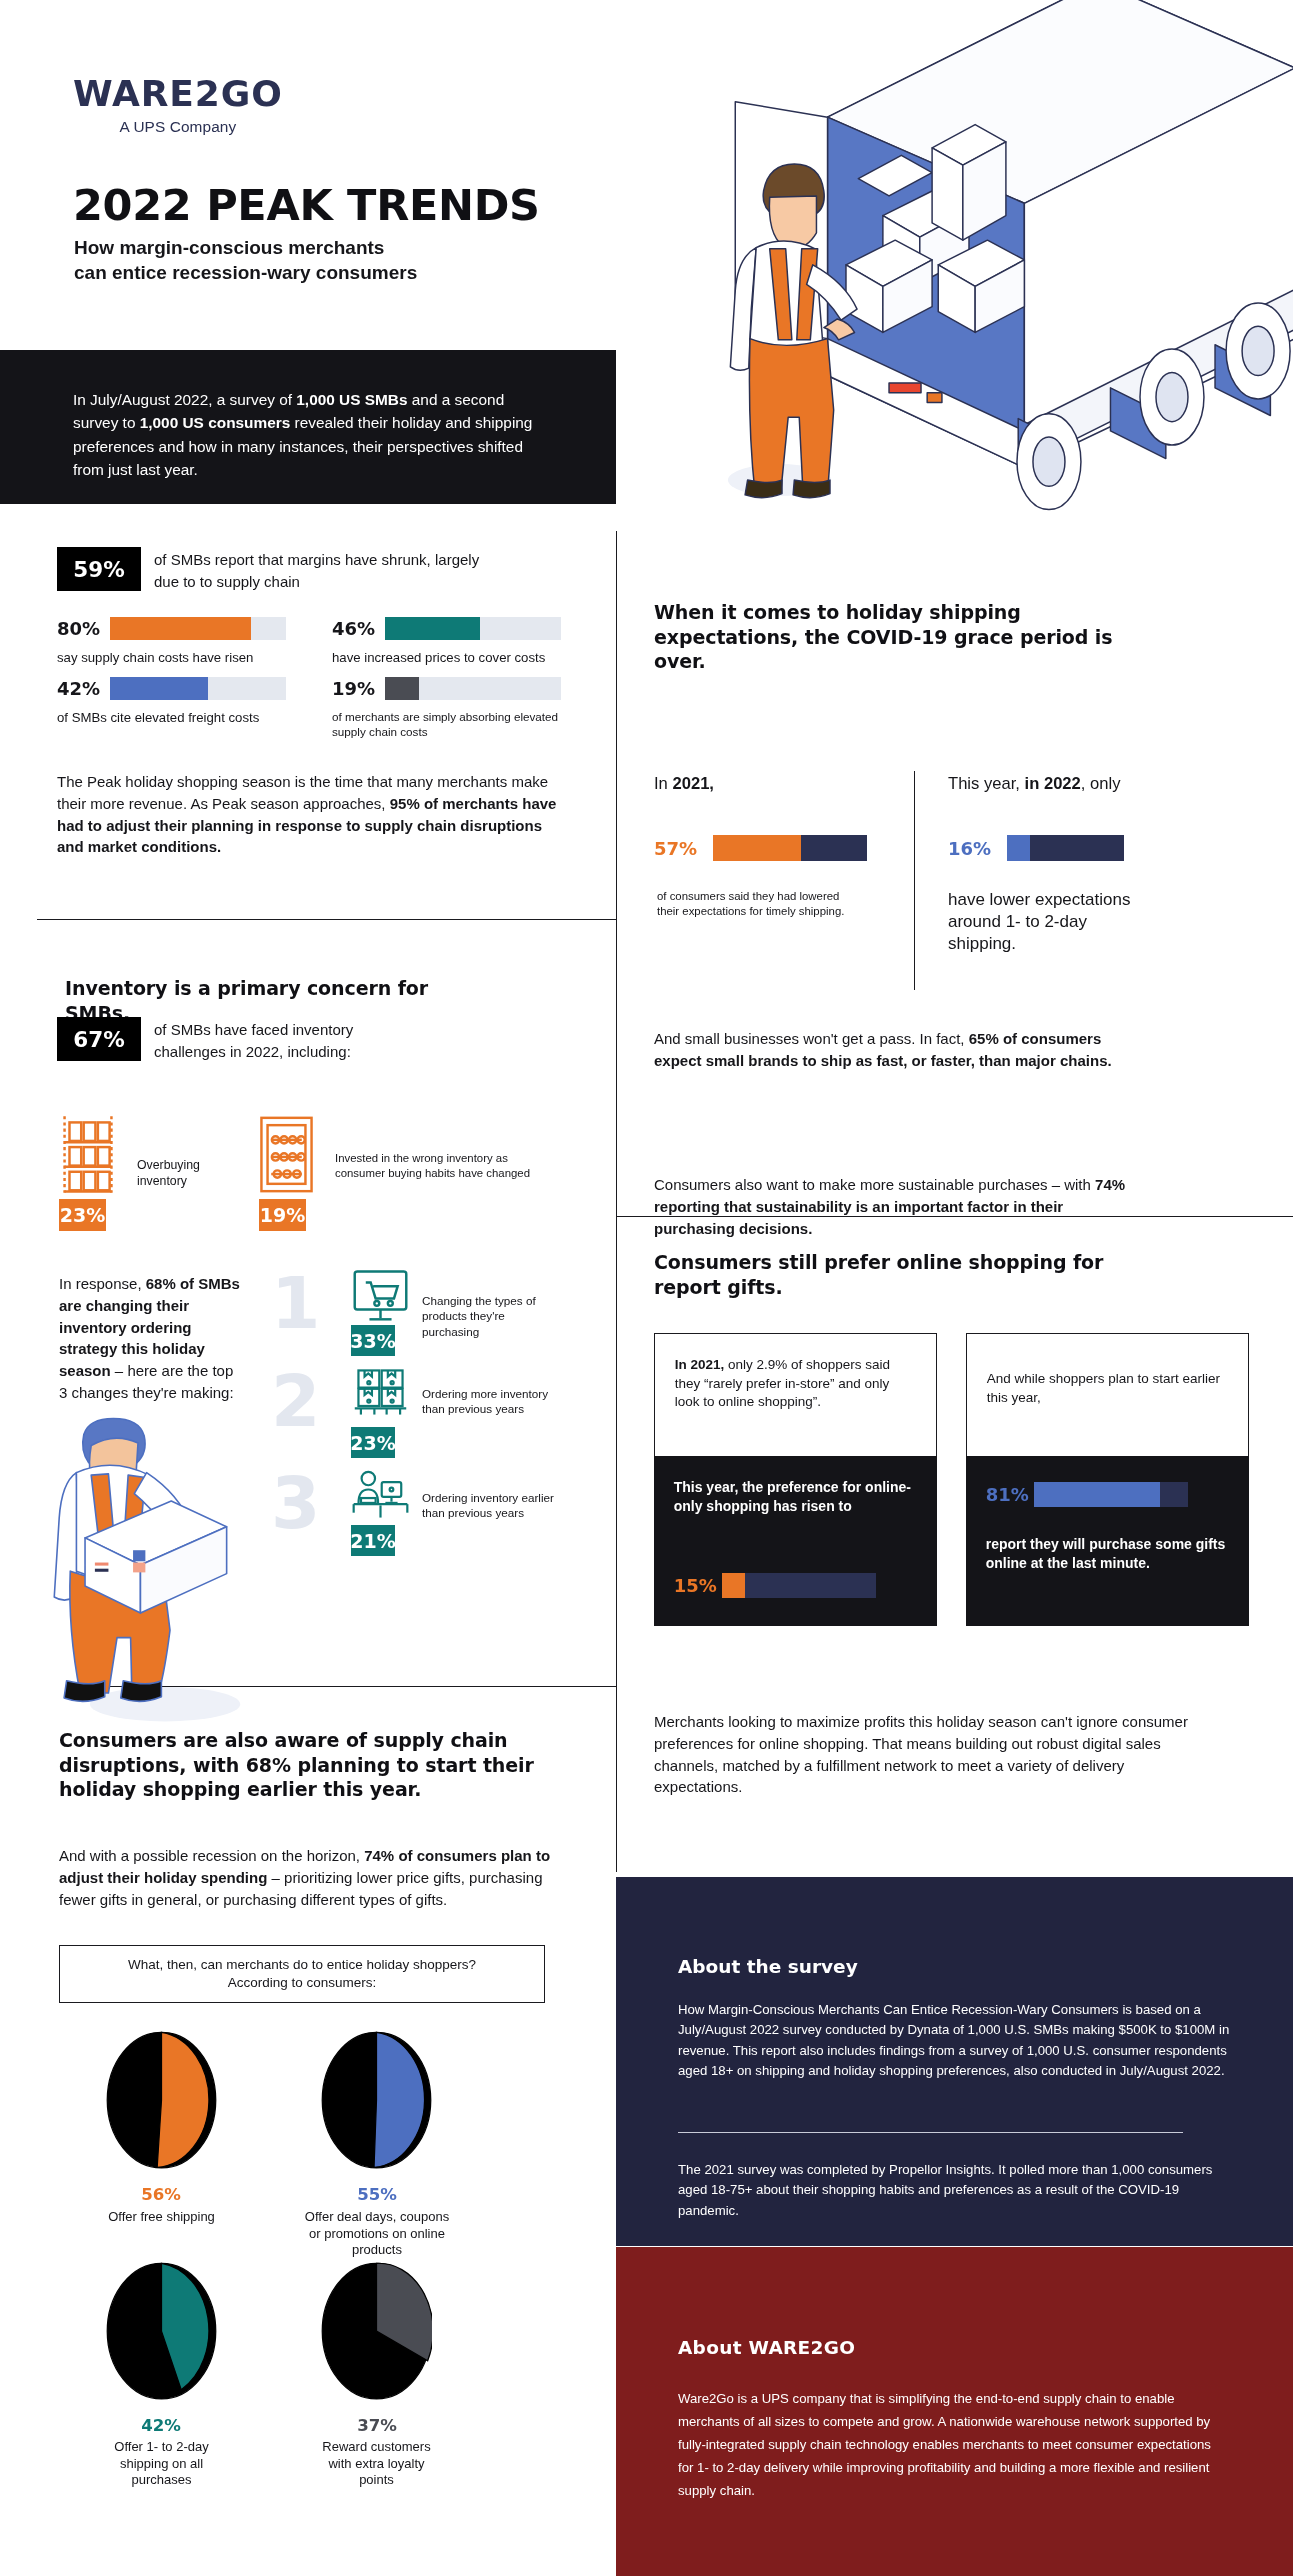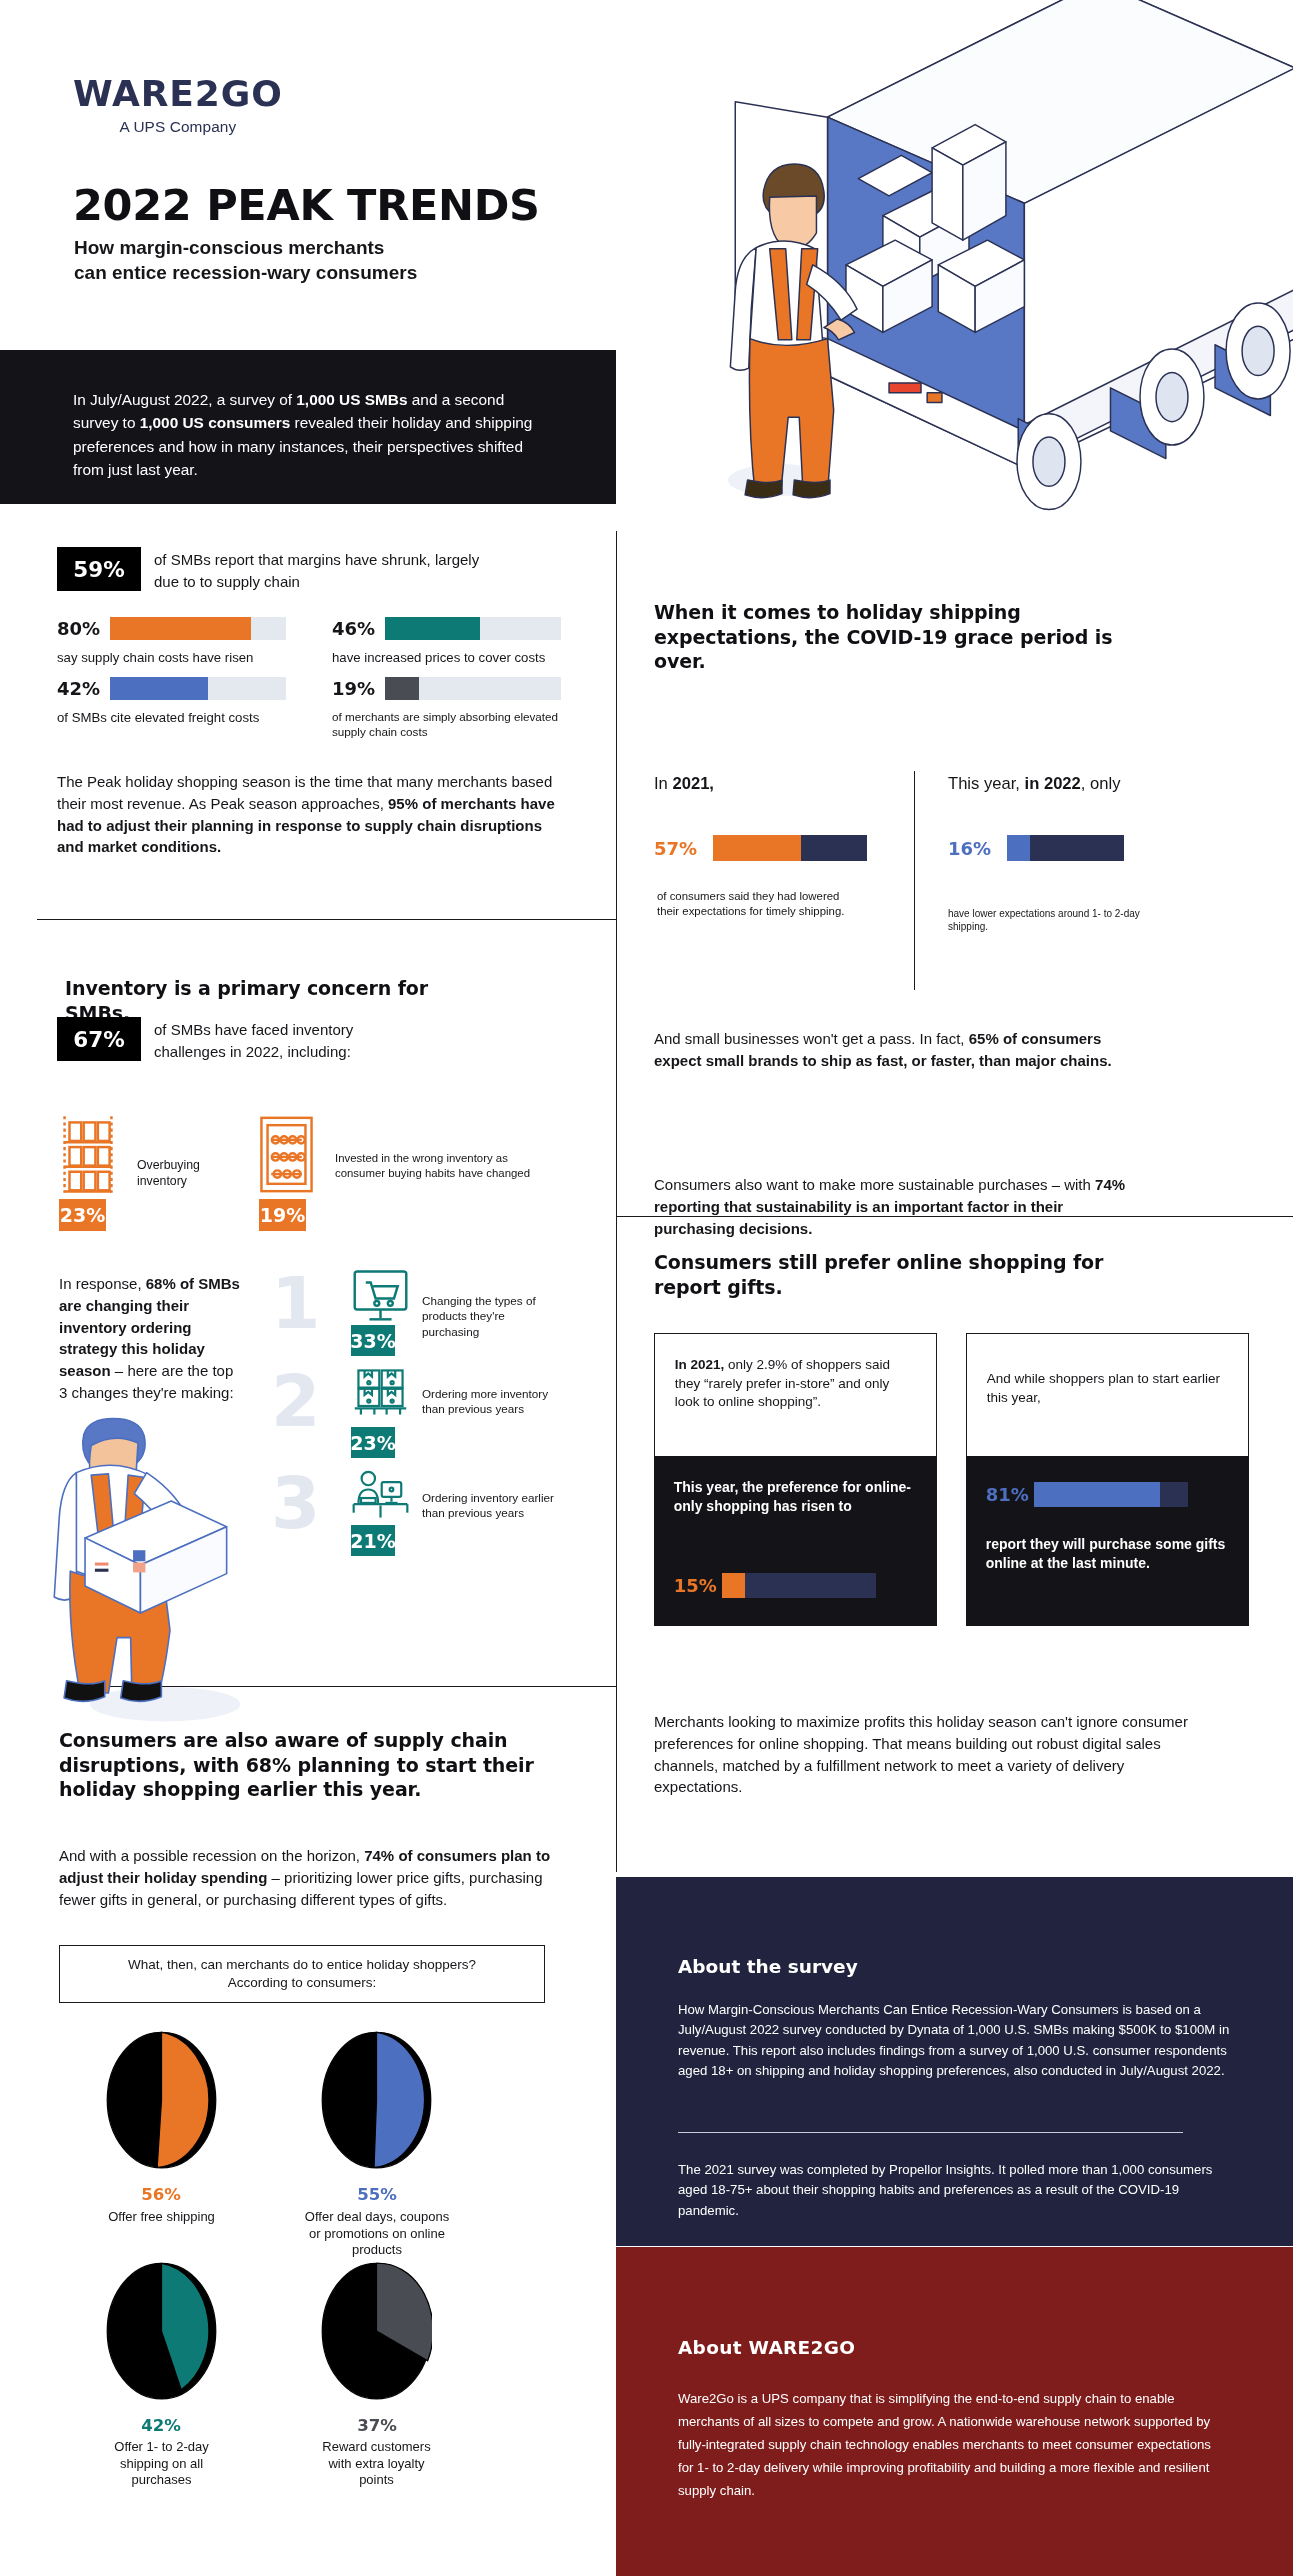--- a/index.html
+++ b/index.html
@@ -253,21 +253,21 @@
 
   <div class="bar-row" style="left:332px; top:677px;">
     <div class="bar-val">19%</div>
     <div class="bar-track" style="width:176px;">
       <div class="bar-fill" style="width:34px; background:#4a4c53;"></div>
     </div>
   </div>
   <div class="bar-caption tiny" style="left:332px; top:709px; width:246px; font-size:11.7px;">of merchants are simply absorbing elevated supply chain costs</div>
 
   <div class="body" style="position:absolute; left:57px; top:771px; width:511px;">
-    <span>The Peak holiday shopping season is the time that many merchants based their most revenue. As Peak season approaches, </span><b>95% of merchants have had to adjust their planning in response to supply chain disruptions and market conditions.</b>
+    <span>The Peak holiday shopping season is the time that many merchants make their more revenue. As Peak season approaches, </span><b>95% of merchants have had to adjust their planning in response to supply chain disruptions and market conditions.</b>
   </div>
 
   <div class="h2" style="position:absolute; left:65px; top:976px; width:431px;">Inventory is a primary concern for SMBs.</div>
 
   <div class="chip" style="position:absolute; left:57px; top:1017px; width:84px; height:44px; font-size:21.5px;">67%</div>
   <div class="body" style="position:absolute; left:154px; top:1019px; width:265px;">of SMBs have faced inventory challenges in 2022, including:</div>
 
   <svg width="58" height="79" viewBox="0 0 94 128" style="position:absolute; left:59px; top:1115px;">
     <g stroke="#e97626" stroke-width="4" fill="none">
       <line x1="9" y1="2" x2="9" y2="126" stroke-dasharray="5,5"></line>
@@ -451,21 +451,21 @@
 
   <div class="body" style="position:absolute; left:948px; top:772px; font-size:16.6px;">
     <span>This year, </span><b>in 2022</b><span>, only</span>
   </div>
   <div class="bar-row" style="left:948px; top:835px;">
     <div class="bar-val" style="color:#4d6fc0; width:59px;">16%</div>
     <div class="bar-track" style="width:117px; background:#2b3153; height:26px;">
       <div class="bar-fill" style="width:23.4px; height:26px; background:#4d6fc0;"></div>
     </div>
   </div>
-  <div class="tiny" style="position:absolute; left:948px; top:889px; width:203px; font-size:10px;margin-top:18px;">have lower expectations around 1- to 2-day shipping.</div>
+  <div class="tiny" style="position:absolute; left:948px; top:889px; width:203px; font-size:17px;">have lower expectations around 1- to 2-day shipping.</div>
 
   <div class="body" style="position:absolute; left:654px; top:1028px; width:492px;">
     <span>And small businesses won't get a pass. In fact, </span><b>65% of consumers expect small brands to ship as fast, or faster, than major chains.</b>
   </div>
   <div class="body" style="position:absolute; left:654px; top:1174px; width:492px;">
     <span>Consumers also want to make more sustainable purchases – with </span><b>74% reporting that sustainability is an important factor in their purchasing decisions.</b>
   </div>
 
   <div class="h2" style="position:absolute; left:654px; top:1250px; width:468px;">Consumers still prefer online shopping for report gifts.</div>
 

